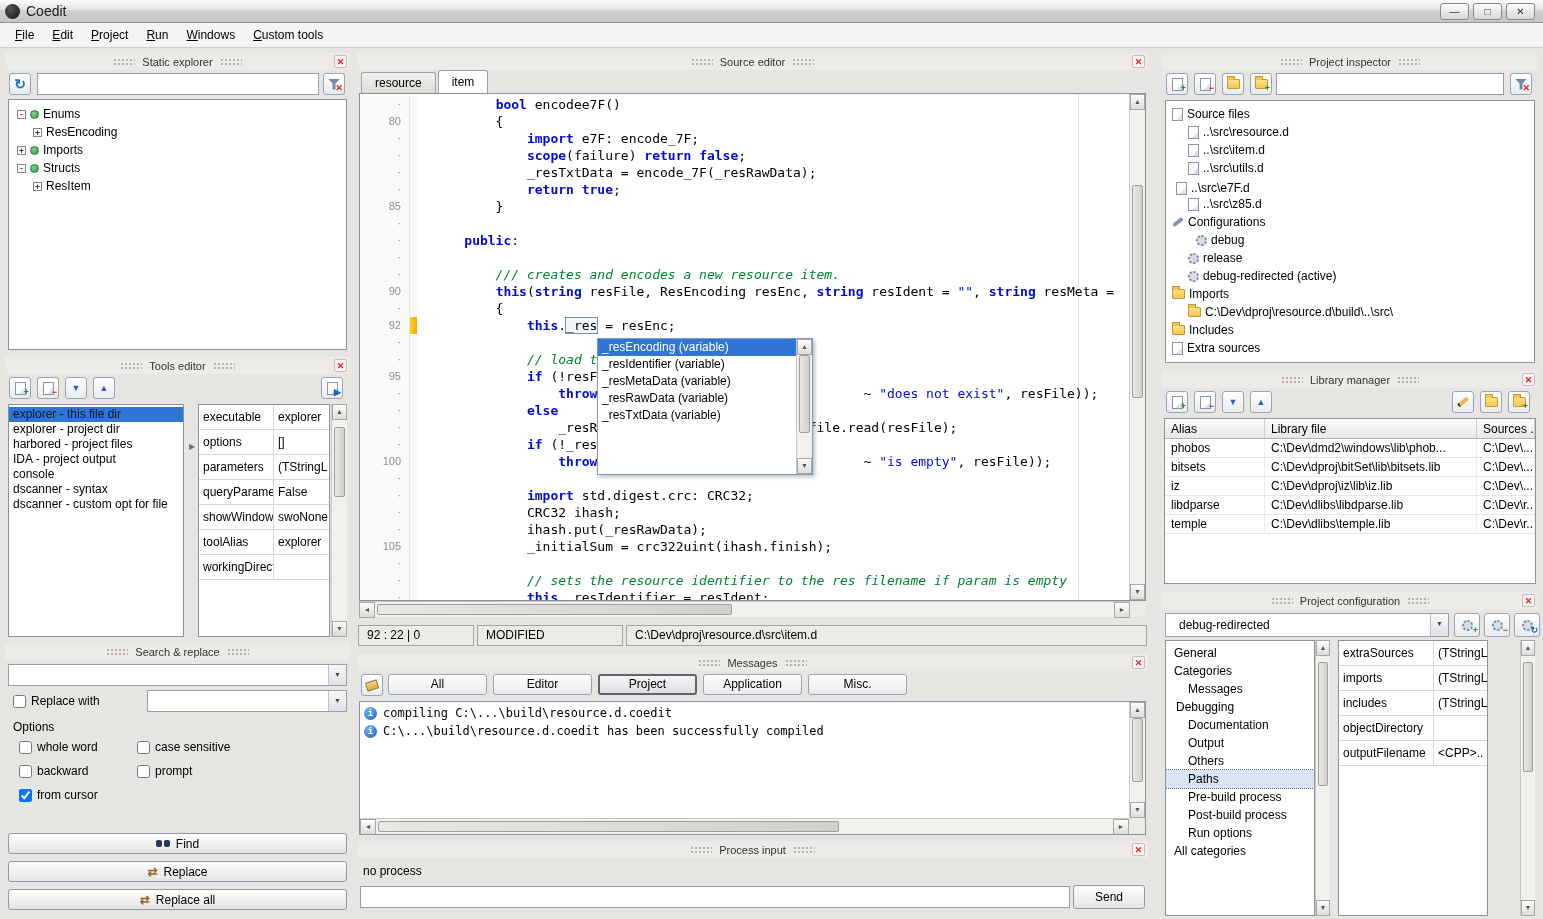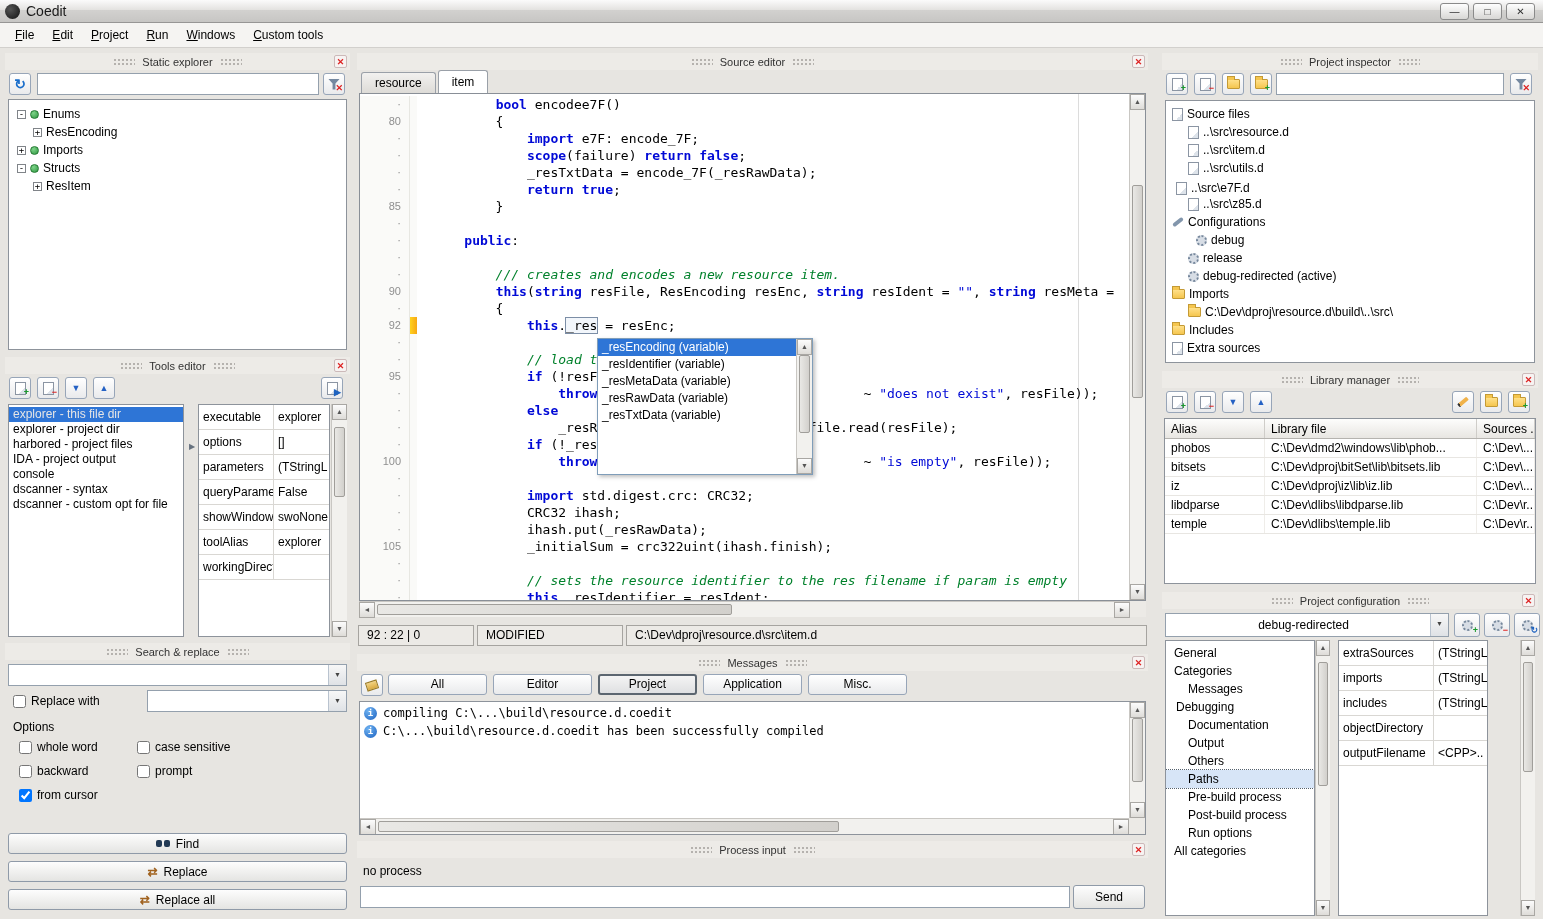--- a/index.html
+++ b/index.html
@@ -19,29 +19,29 @@
 
 .panel{position:absolute;background:#e7e5e1;}
 .phead{position:relative;height:17px;display:flex;align-items:center;justify-content:center;gap:7px;background:#edebe7;}
 .ph-title{font-size:11px;color:#333;}
 .grip{width:22px;height:8px;background-image:radial-gradient(circle,#b5b2ae 1px,transparent 1.4px);background-size:4px 4px;}
 .px{position:absolute;right:3px;top:2px;width:13px;height:13px;font-size:9px;font-weight:bold;line-height:12px;text-align:center;color:#d22;background:#f7f3f2;border:1px solid #ccb9b9;border-radius:2px;}
 .white{background:#fff;border:1px solid #8d939b;position:absolute;overflow:hidden;}
 .tbtn{position:absolute;width:22px;height:22px;border:1px solid #97a5b8;border-radius:3px;background:linear-gradient(#ffffff,#e9eaec);display:flex;align-items:center;justify-content:center;}
 .tinput{position:absolute;height:22px;border:1px solid #94a0ad;background:#fff;padding:0 4px;font-family:inherit;font-size:12px;}
 .combo{position:absolute;height:22px;border:1px solid #94a0ad;background:#fff;}
-.combo .cval{position:absolute;left:13px;top:3px;right:20px;white-space:nowrap;overflow:hidden;text-align:center;}
+.combo .cval{position:absolute;left:13px;top:3px;right:20px;white-space:nowrap;overflow:hidden;}
 .combo .carr{position:absolute;right:0;top:0;width:18px;height:100%;border-left:1px solid #b9c3cf;background:linear-gradient(#f7f7f7,#dfe2e6);font-size:7px;text-align:center;line-height:20px;color:#444;}
 .btn{position:absolute;border:1px solid #8f9aa8;background:linear-gradient(#fdfdfd,#e4e4e2);border-radius:3px;display:flex;align-items:center;justify-content:center;gap:6px;font-size:12px;}
 
 
 .trow{height:18px;display:flex;align-items:center;gap:4px;white-space:nowrap;overflow:hidden;}
 .tgbox{flex:0 0 9px;width:9px;height:9px;border:1px solid #808489;background:#fff;font-size:9px;line-height:7px;text-align:center;font-family:"DejaVu Sans Mono",monospace;}
 .lrow{height:15px;line-height:15px;padding:0 4px;white-space:nowrap;overflow:hidden;font-size:12px;}
-.lrow.sel{background:#2e75d6;color:#e5e5e5;}
+.lrow.sel{background:#2e75d6;color:#0f172a;}
 .csel{background:#d7e5f7;outline:1px dotted #55616e;}
 
 
 .ic-dot{flex:0 0 9px;width:9px;height:9px;border-radius:50%;background:radial-gradient(circle at 35% 30%,#7fd48a,#2e9740);border:1px solid #257a33;}
 .ic-page{flex:0 0 11px;width:11px;height:13px;background:linear-gradient(135deg,#fff 70%,#dde3ea 70%);border:1px solid #8b95a3;}
 .ic-folder{flex:0 0 13px;position:relative;width:13px;height:10px;background:linear-gradient(#ffe089,#f5c64f);border:1px solid #c49a35;border-radius:1px;}
 .ic-folder::before{content:"";position:absolute;left:-1px;top:-4px;width:6px;height:3px;background:#f5c64f;border:1px solid #c49a35;border-bottom:none;}
 .ic-gear{flex:0 0 11px;width:11px;height:11px;border:2px dotted #76879c;border-radius:50%;background:#d7dde5;}
 .ic-wrench{flex:0 0 12px;width:12px;height:4px;background:#8296ac;border-radius:2px;transform:rotate(-38deg);}
 .ic-funnel{width:12px;height:11px;background:#7488a0;clip-path:polygon(0 0,100% 0,62% 45%,62% 100%,38% 100%,38% 45%);}

